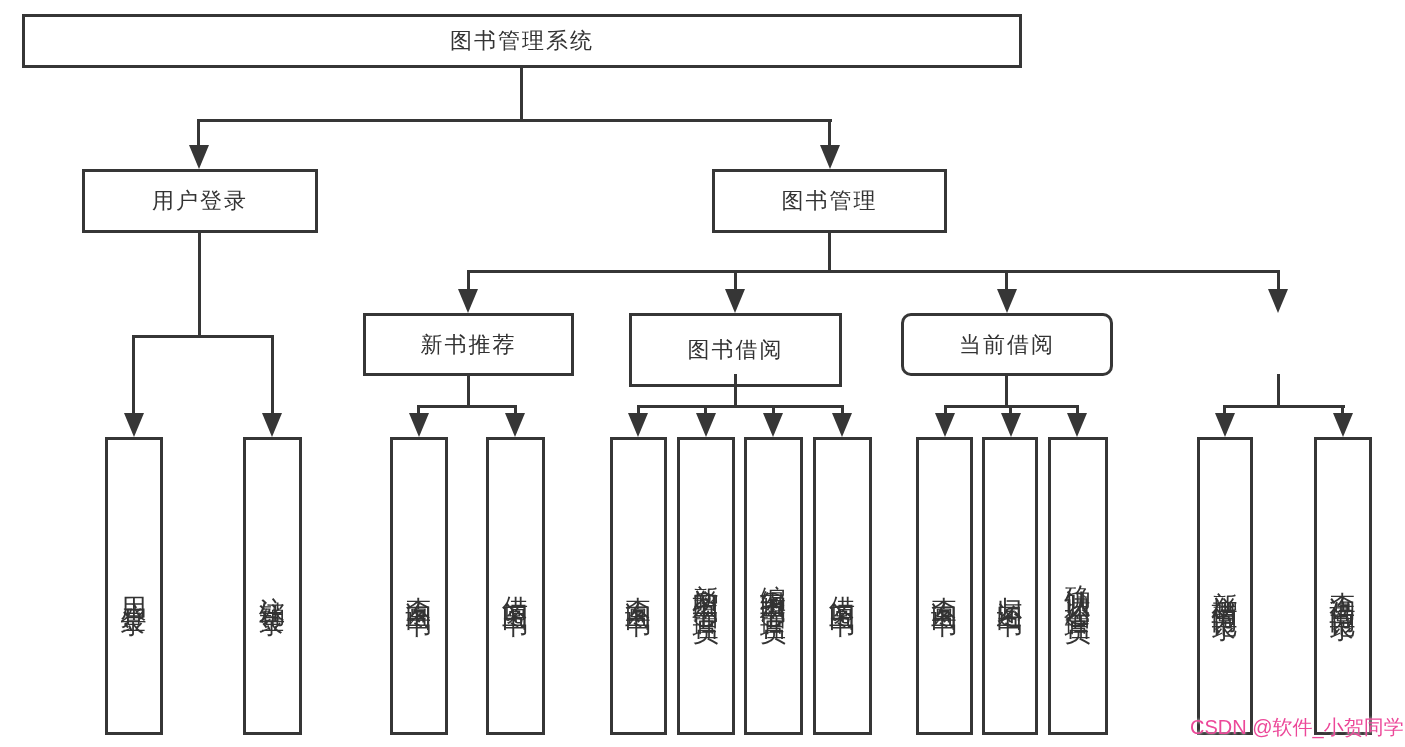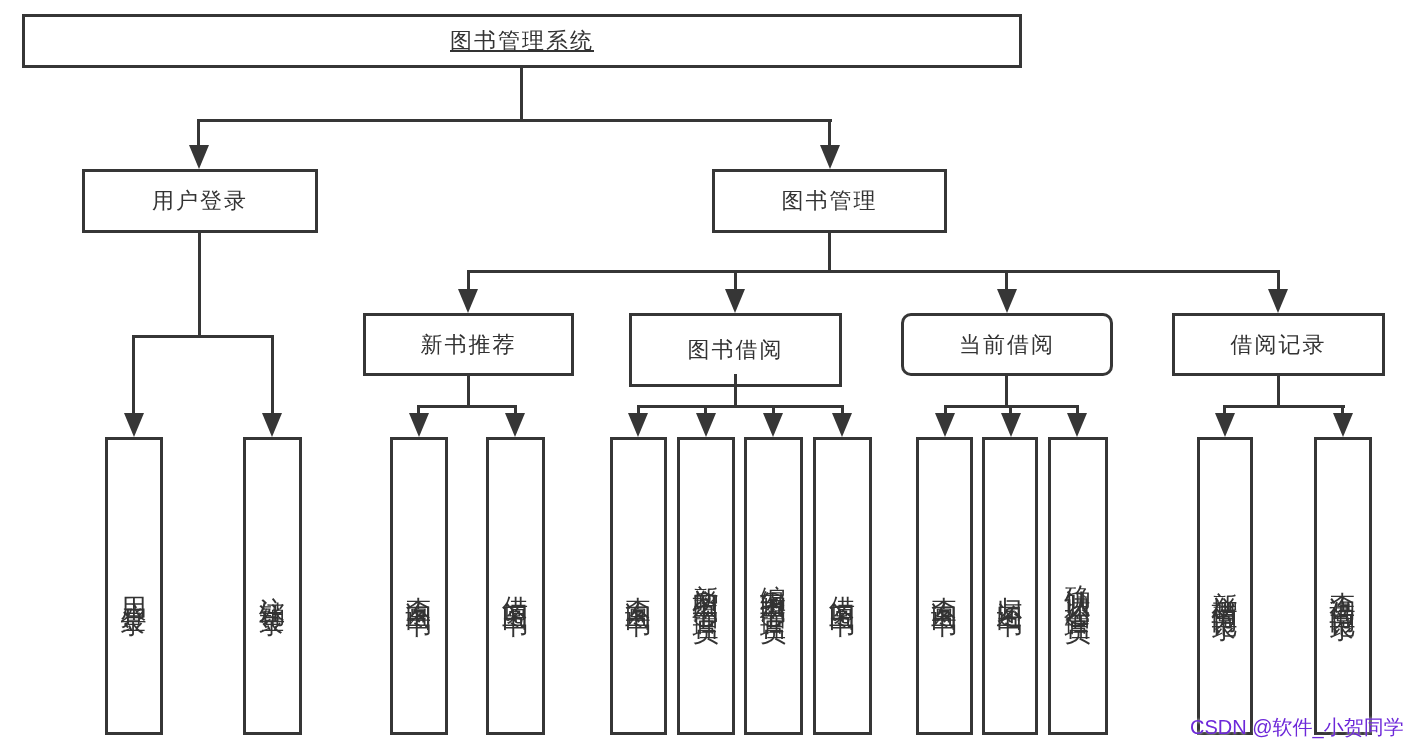--- a/index.html
+++ b/index.html
@@ -24,30 +24,30 @@
   }
   .vl { position:absolute; background:#363636; }
   .hl { position:absolute; background:#363636; }
   .ar {
     position:absolute; width:0; height:0;
     border-left:10px solid transparent; border-right:10px solid transparent;
     border-top:24px solid #363636;
   }
   .watermark {
     position:absolute; left:1190px; top:714px;
-    font-size:20px; color:#6d28d9; z-index:5;
+    font-size:20px; color:#ec4899; z-index:5;
     text-shadow:0 0 3px #ffffff; white-space:nowrap;
   }
 </style>
 </head>
 <body>
 
 <div class="canvas">
 
-  <div class="box" style="left:22px; top:14px; width:1000px; height:54px;text-decoration:underline;">
+  <div class="box" style="left:22px; top:14px; width:1000px; height:54px;">
     <span>图书管理系统</span>
   </div>
 
   <div class="vl" style="left:520px; top:66px; width:3px; height:56px;"></div>
   <div class="hl" style="left:197px; top:119px; width:635px; height:3px;"></div>
   <div class="vl" style="left:197px; top:119px; width:3px; height:29px;"></div>
   <div class="ar" style="left:189px; top:145px;"></div>
   <div class="vl" style="left:828px; top:119px; width:3px; height:29px;"></div>
   <div class="ar" style="left:820px; top:145px;"></div>
 
@@ -77,23 +77,20 @@
   <div class="ar" style="left:1268px; top:289px;"></div>
 
   <div class="box" style="left:363px; top:313px; width:211px; height:63px;">
     <span>新书推荐</span>
   </div>
   <div class="box" style="left:629px; top:313px; width:213px; height:74px;">
     <span>图书借阅</span>
   </div>
   <div class="box" style="left:901px; top:313px; width:212px; height:63px;border-radius:10px;">
     <span>当前借阅</span>
-  </div>
-  <div class="box" style="left:1172px; top:313px; width:213px; height:63px;">
-    <span>借阅记录</span>
   </div>
 
   <div class="vl" style="left:467px; top:374px; width:3px; height:32px;"></div>
   <div class="hl" style="left:418px; top:405px; width:99px; height:3px;"></div>
   <div class="vl" style="left:417px; top:405px; width:3px; height:11px;"></div>
   <div class="ar" style="left:409px; top:413px;"></div>
   <div class="vl" style="left:514px; top:405px; width:3px; height:11px;"></div>
   <div class="ar" style="left:505px; top:413px;"></div>
 
   <div class="vl" style="left:734px; top:374px; width:3px; height:32px;"></div>

